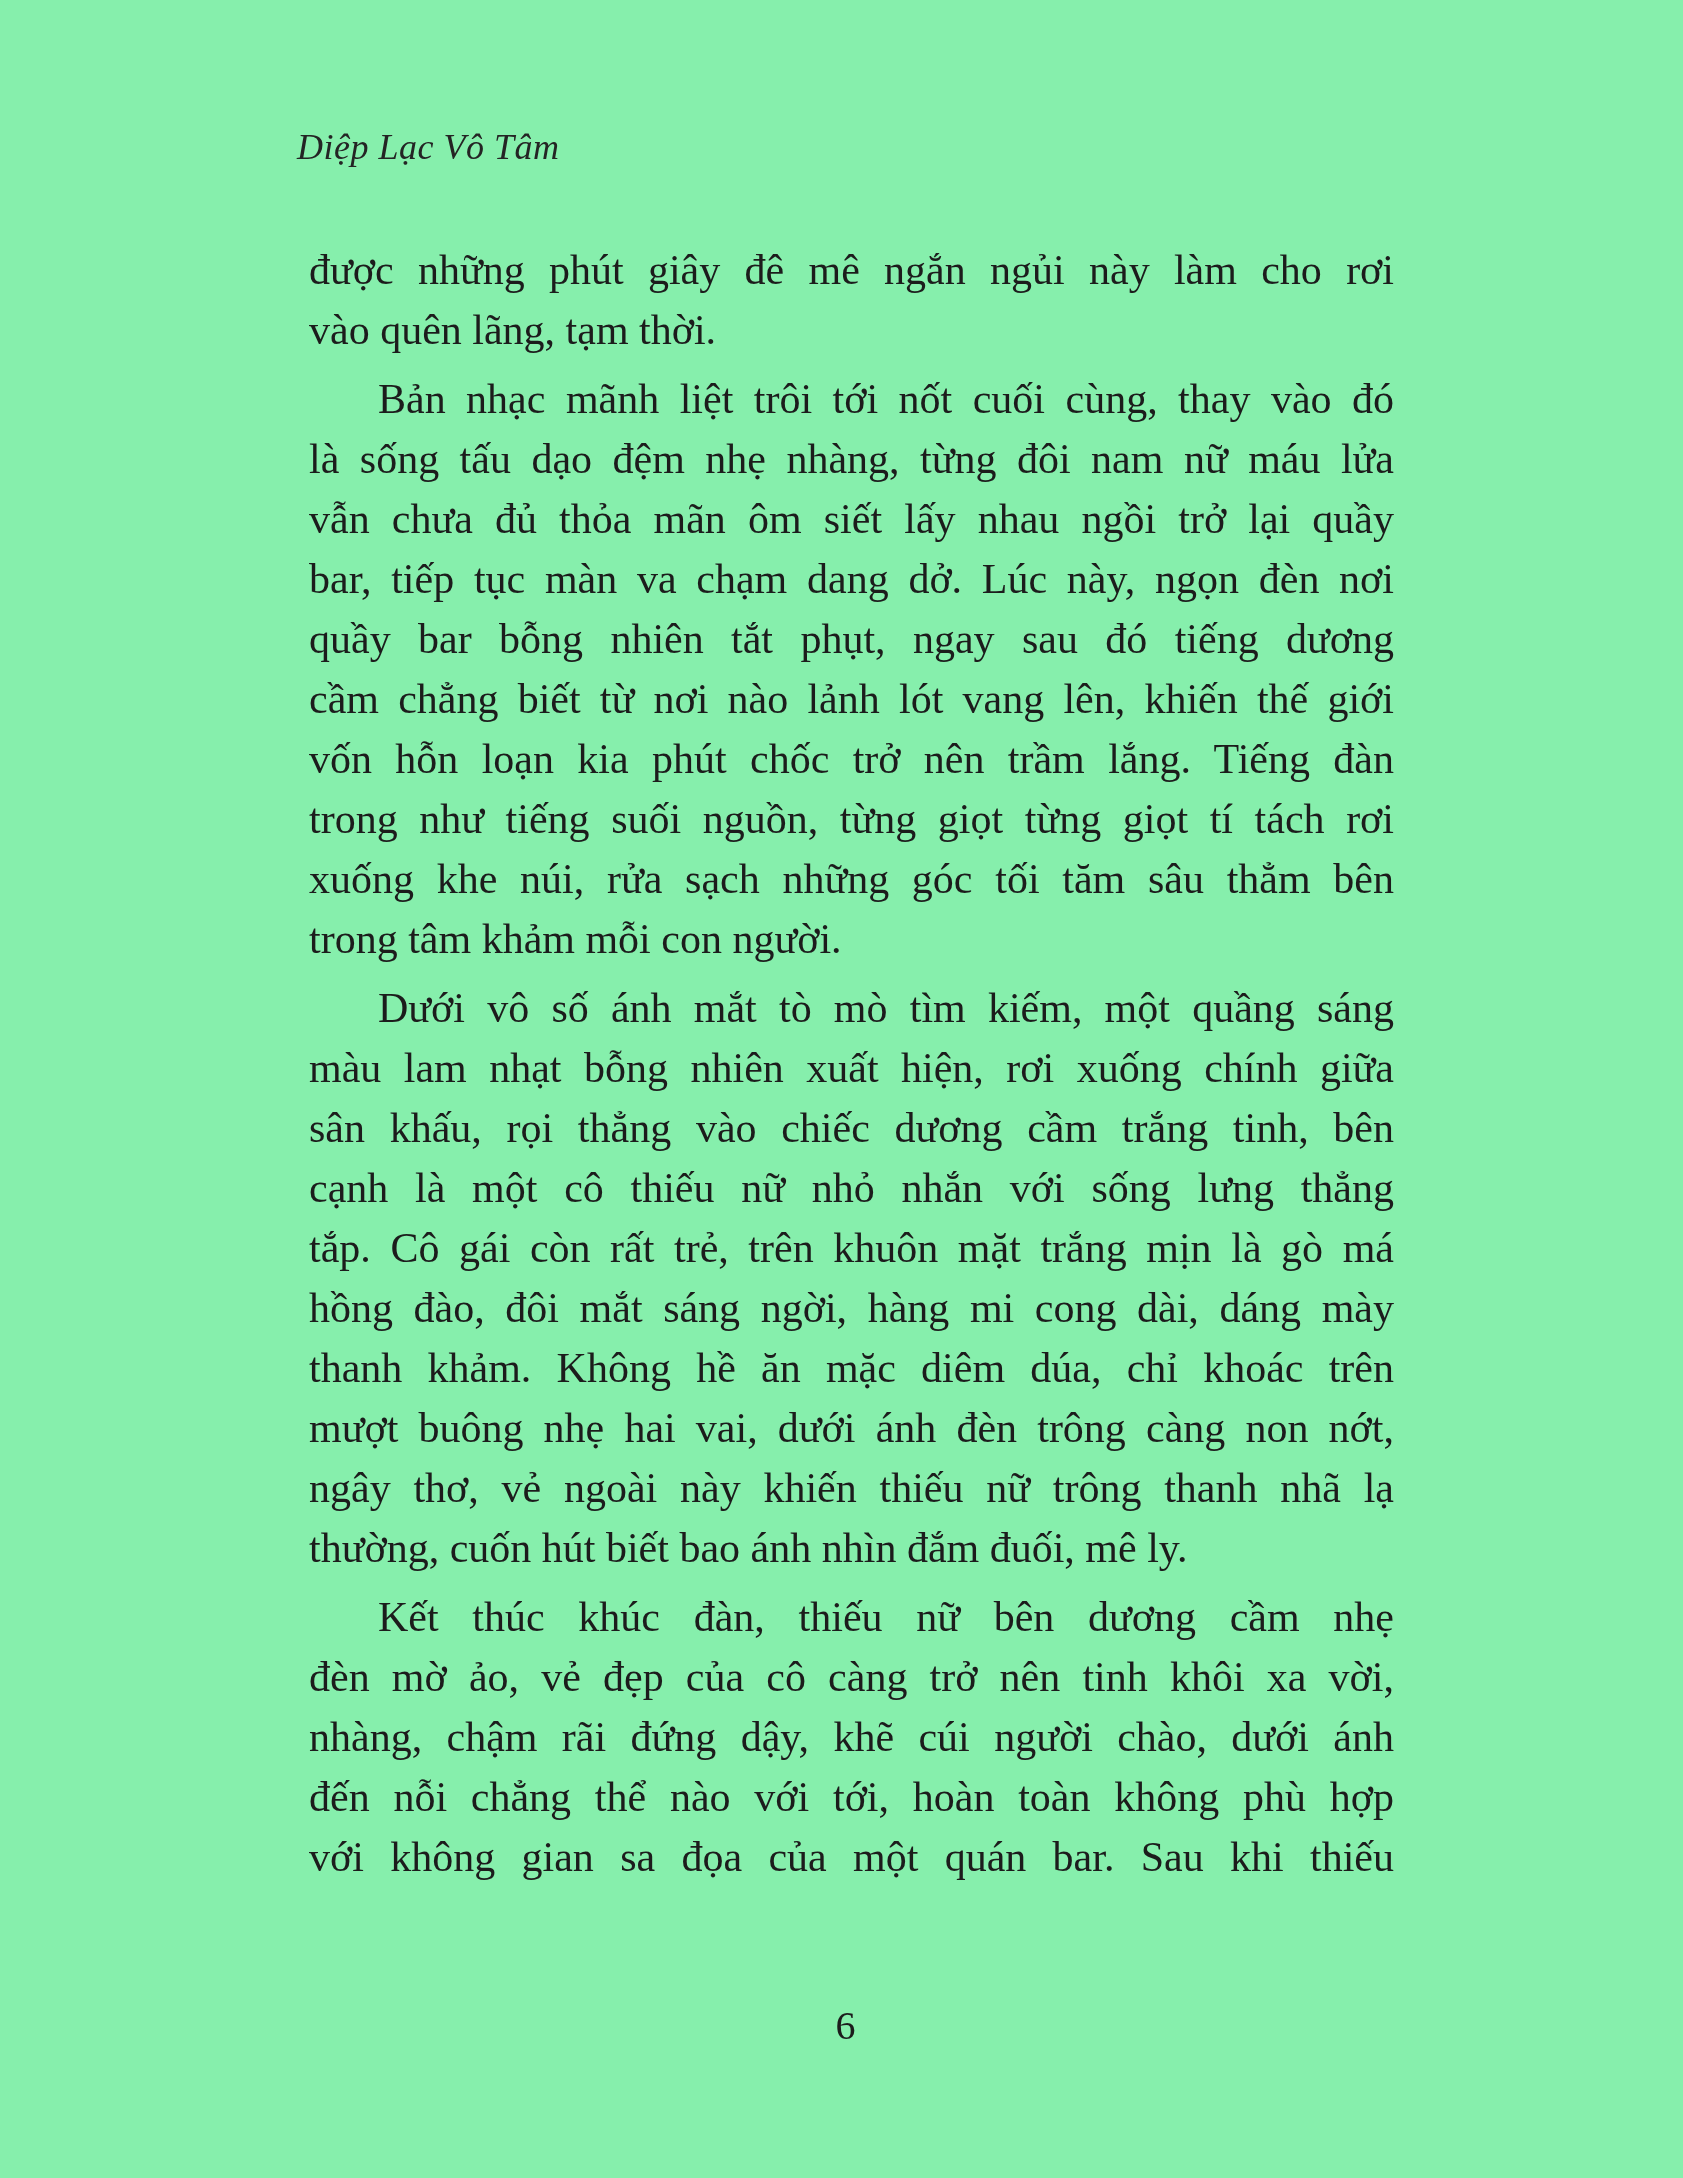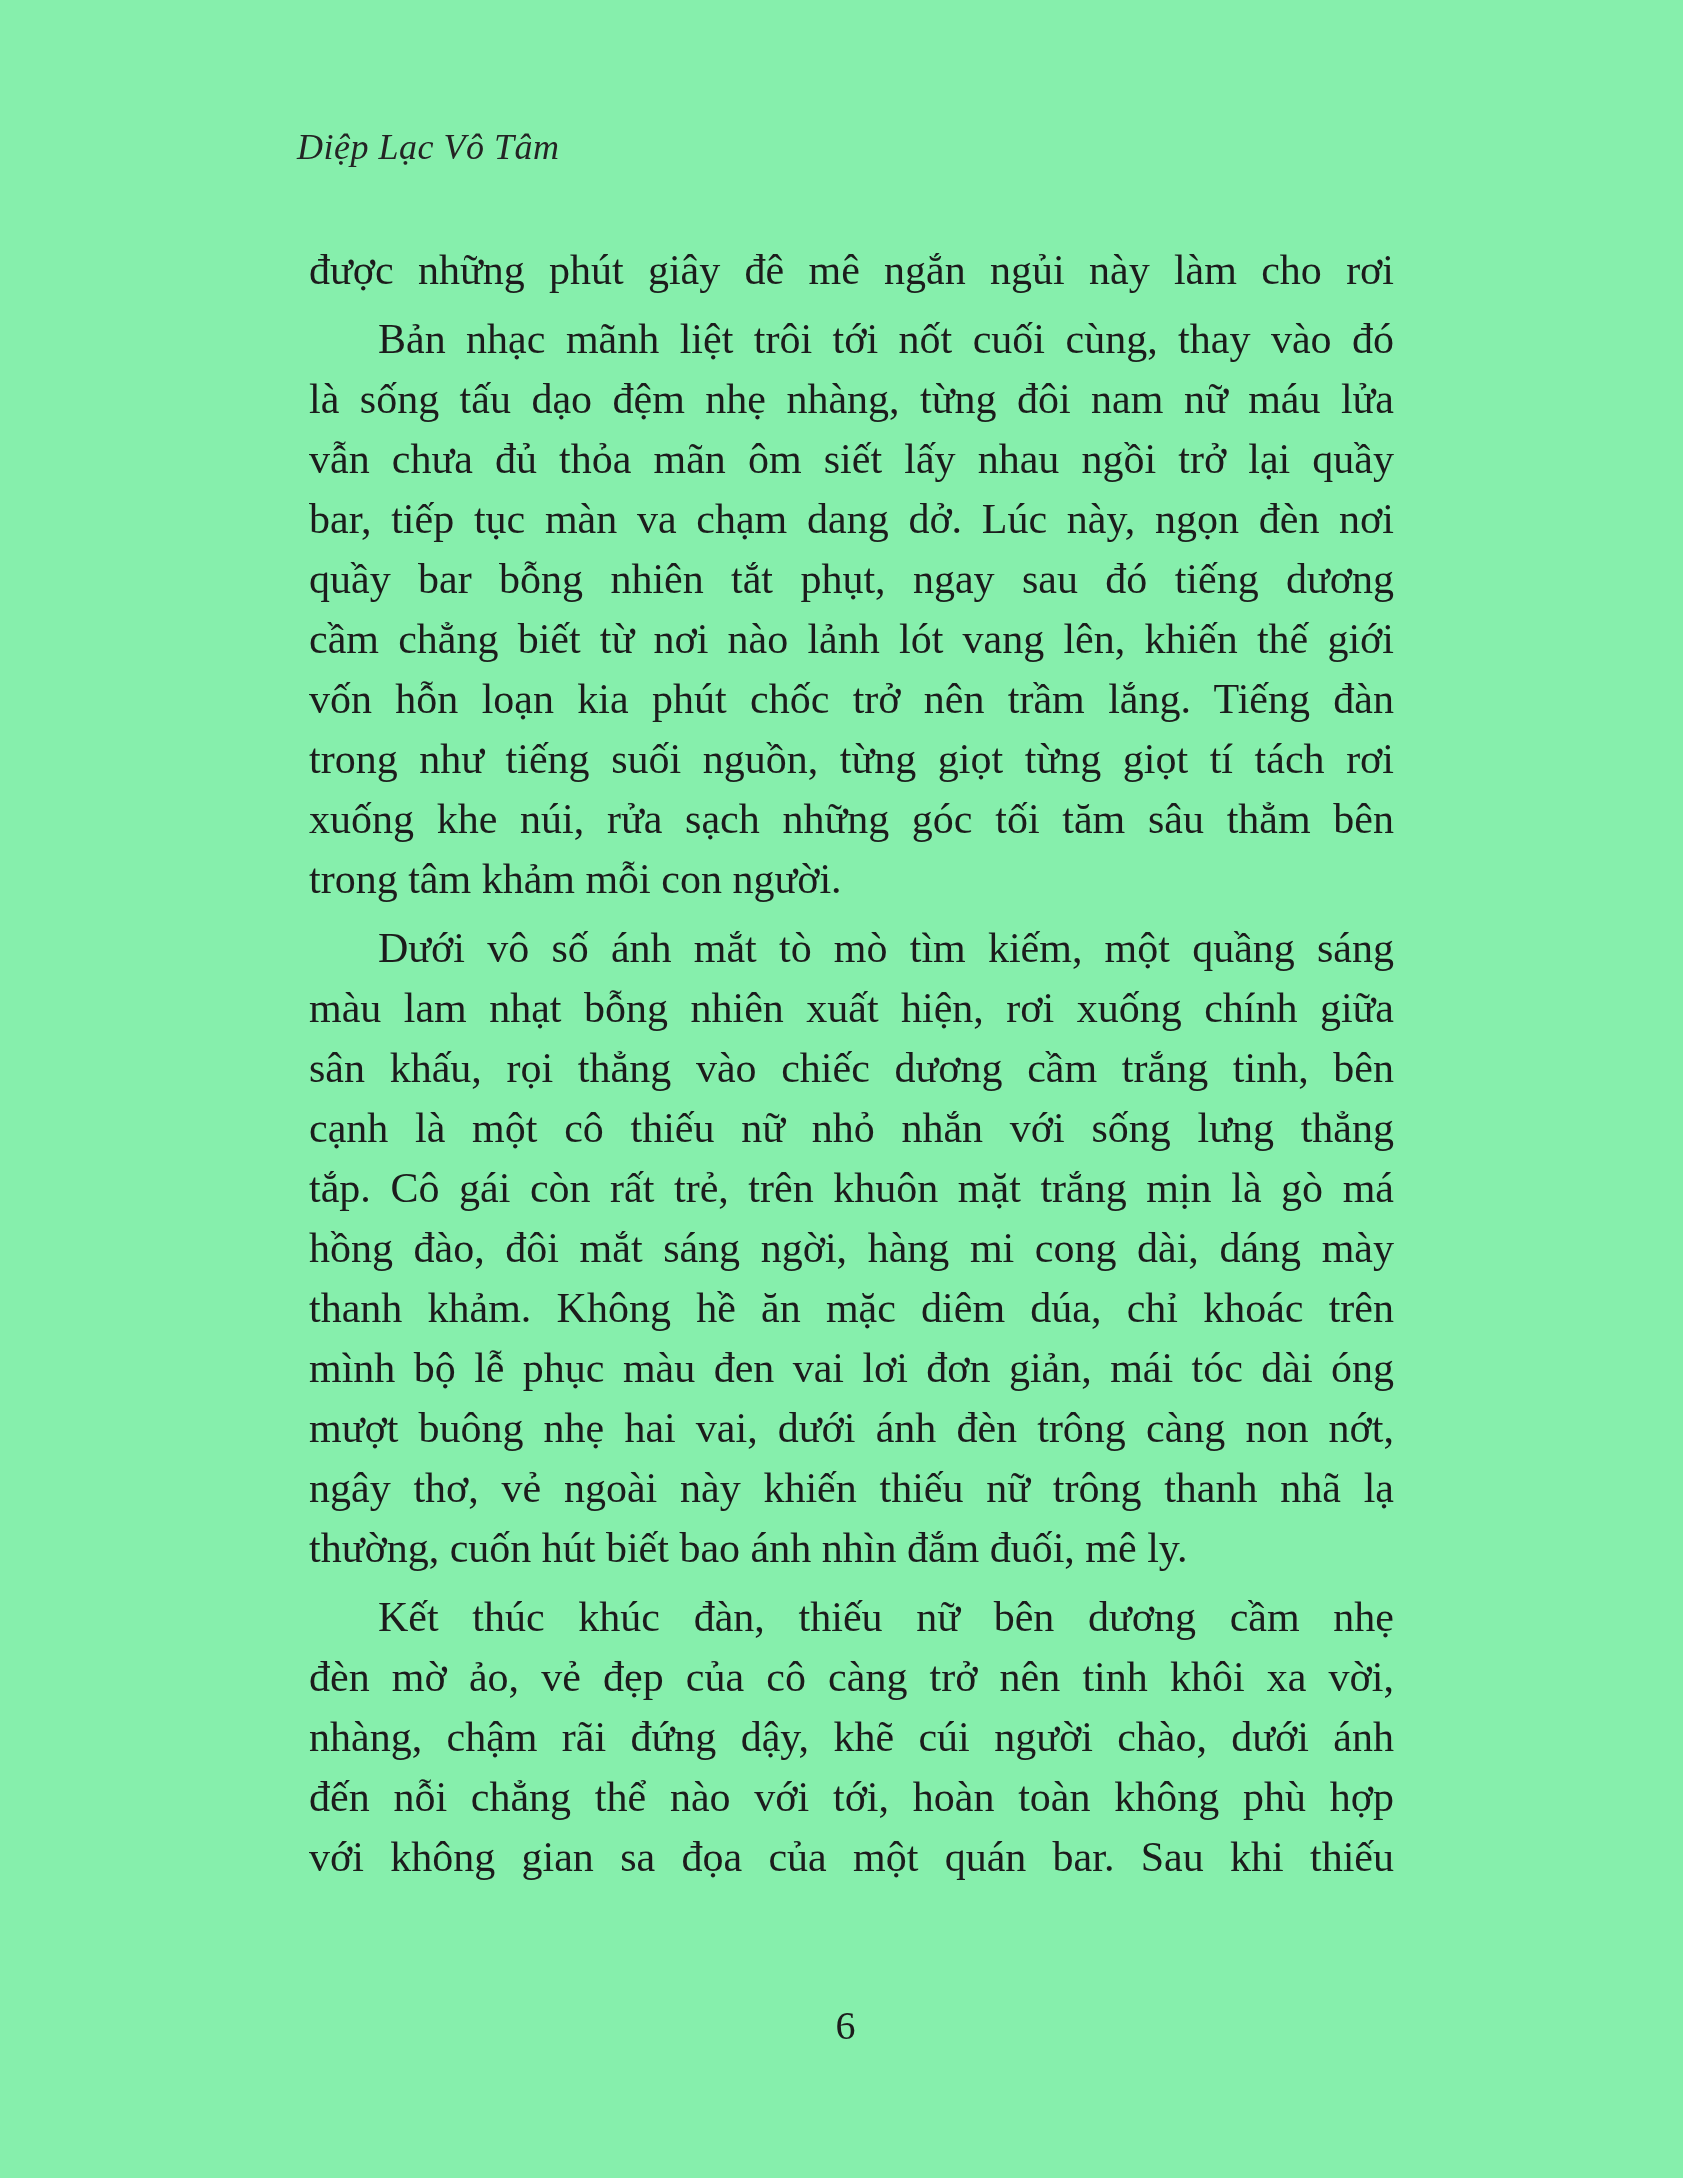--- a/index.html
+++ b/index.html
@@ -62,20 +62,21 @@
 </style>
 </head>
 <body>
 
 <div class="page">
   <div class="running-header">Diệp Lạc Vô Tâm</div>
 
   <div class="page-body" id="page-body">
       <div class="para">
         <div class="line">được những phút giây đê mê ngắn ngủi này làm cho rơi</div>
+        <div class="line last-free">vào quên lãng, tạm thời.</div>
       </div>
       <div class="para">
         <div class="line indent">Bản nhạc mãnh liệt trôi tới nốt cuối cùng, thay vào đó</div>
         <div class="line">là sống tấu dạo đệm nhẹ nhàng, từng đôi nam nữ máu lửa</div>
         <div class="line">vẫn chưa đủ thỏa mãn ôm siết lấy nhau ngồi trở lại quầy</div>
         <div class="line">bar, tiếp tục màn va chạm dang dở. Lúc này, ngọn đèn nơi</div>
         <div class="line">quầy bar bỗng nhiên tắt phụt, ngay sau đó tiếng dương</div>
         <div class="line">cầm chẳng biết từ nơi nào lảnh lót vang lên, khiến thế giới</div>
         <div class="line">vốn hỗn loạn kia phút chốc trở nên trầm lắng. Tiếng đàn</div>
         <div class="line">trong như tiếng suối nguồn, từng giọt từng giọt tí tách rơi</div>
@@ -83,21 +84,20 @@
         <div class="line last-free">trong tâm khảm mỗi con người.</div>
       </div>
       <div class="para">
         <div class="line indent">Dưới vô số ánh mắt tò mò tìm kiếm, một quầng sáng</div>
         <div class="line">màu lam nhạt bỗng nhiên xuất hiện, rơi xuống chính giữa</div>
         <div class="line">sân khấu, rọi thẳng vào chiếc dương cầm trắng tinh, bên</div>
         <div class="line">cạnh là một cô thiếu nữ nhỏ nhắn với sống lưng thẳng</div>
         <div class="line">tắp. Cô gái còn rất trẻ, trên khuôn mặt trắng mịn là gò má</div>
         <div class="line">hồng đào, đôi mắt sáng ngời, hàng mi cong dài, dáng mày</div>
         <div class="line">thanh khảm. Không hề ăn mặc diêm dúa, chỉ khoác trên</div>
-        <div class="line">mình bộ lễ phục màu đen vai lơi đơn giản, mái tóc dài óng</div>
         <div class="line">mượt buông nhẹ hai vai, dưới ánh đèn trông càng non nớt,</div>
         <div class="line">ngây thơ, vẻ ngoài này khiến thiếu nữ trông thanh nhã lạ</div>
         <div class="line last-free">thường, cuốn hút biết bao ánh nhìn đắm đuối, mê ly.</div>
       </div>
       <div class="para">
         <div class="line indent">Kết thúc khúc đàn, thiếu nữ bên dương cầm nhẹ</div>
         <div class="line">đèn mờ ảo, vẻ đẹp của cô càng trở nên tinh khôi xa vời,</div>
         <div class="line">nhàng, chậm rãi đứng dậy, khẽ cúi người chào, dưới ánh</div>
         <div class="line">đến nỗi chẳng thể nào với tới, hoàn toàn không phù hợp</div>
         <div class="line">với không gian sa đọa của một quán bar. Sau khi thiếu</div>

